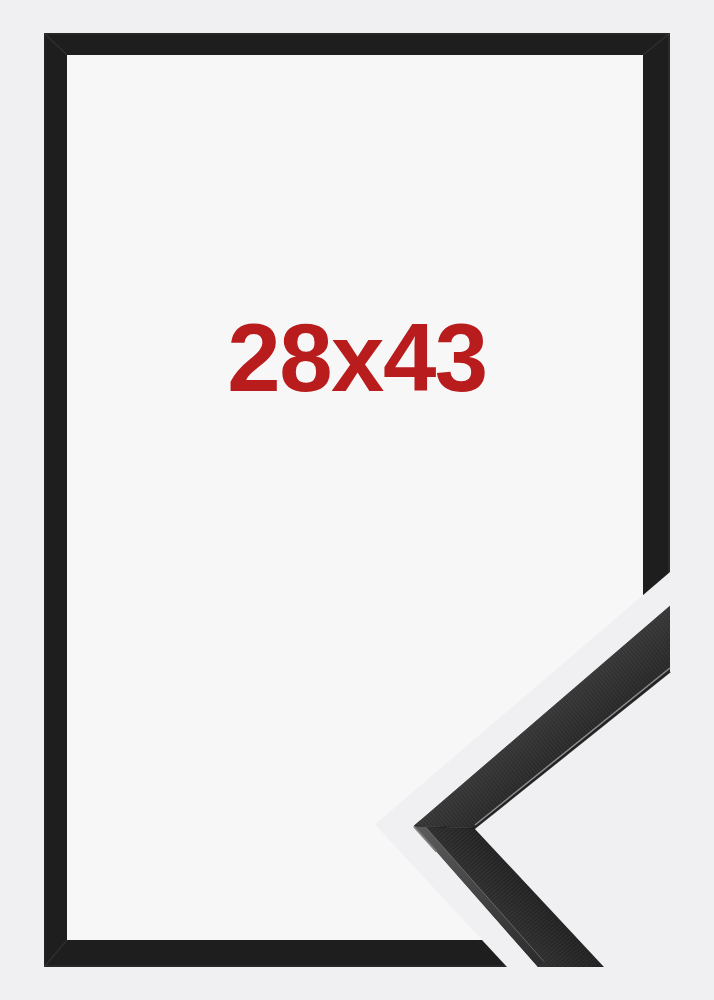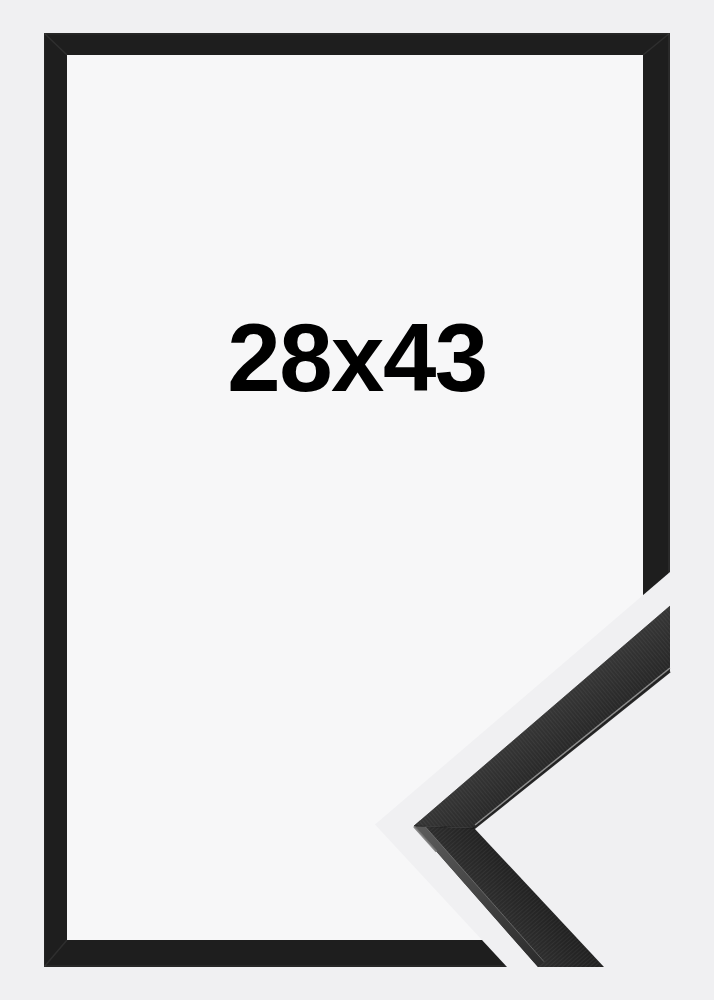--- a/index.html
+++ b/index.html
@@ -24,21 +24,21 @@
     position: absolute;
     top: 310px;
     left: 0;
     width: 714px;
     text-align: center;
     font-family: "Liberation Sans", sans-serif;
     font-weight: 700;
     font-size: 96px;
     line-height: 1;
     letter-spacing: -1.5px;
-    color: #000000;
+    color: #b91c1c;
     user-select: none;
   }
 </style>
 </head>
 <body>
 
 <div class="stage">
 
   <svg width="714" height="1000" viewBox="0 0 714 1000">
     <defs>

